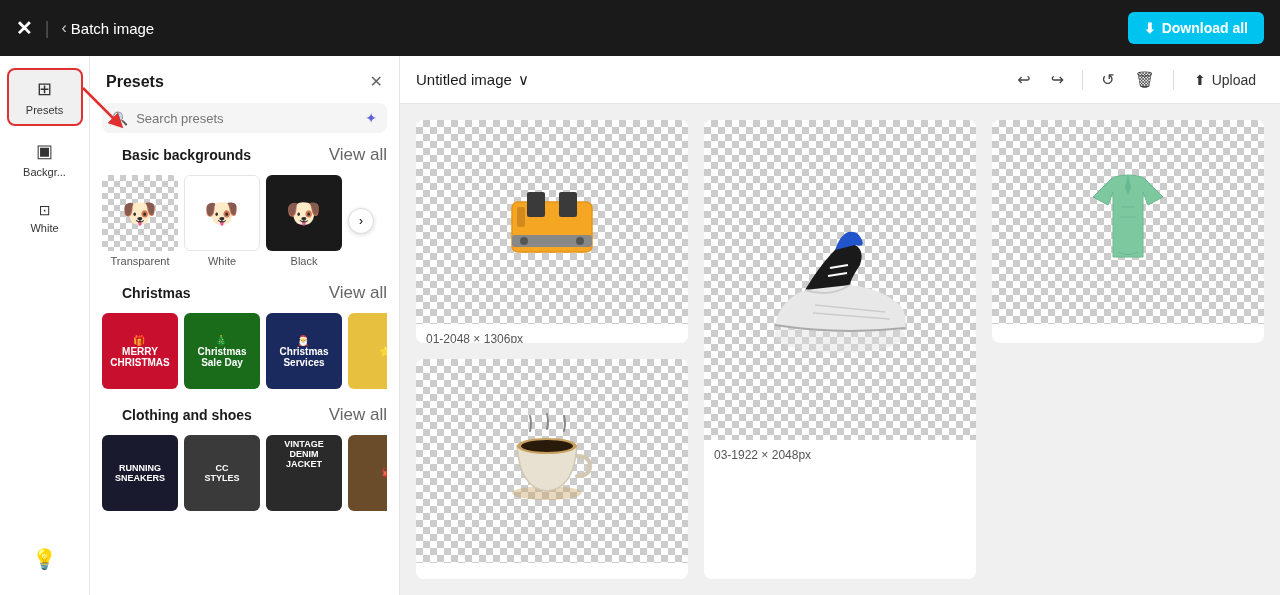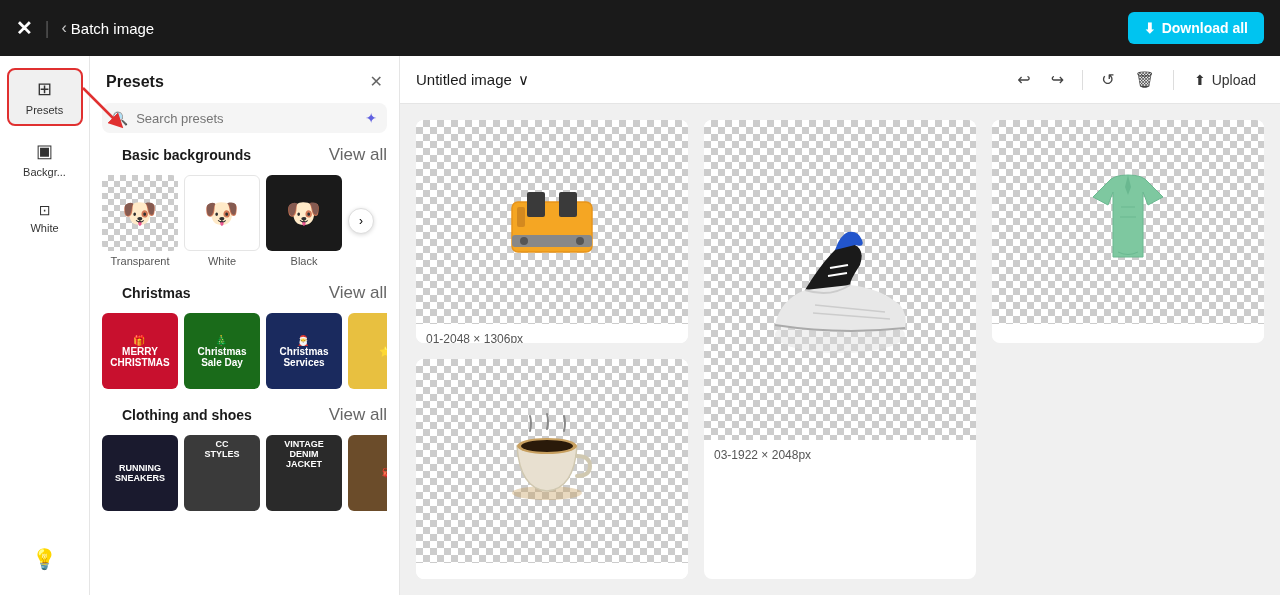--- a/index.html
+++ b/index.html
@@ -465,21 +465,21 @@
           <span class="preset-section-title">Clothing and shoes</span>
           <button class="preset-view-all">View all</button>
         </div>
         <div class="preset-thumbnails">
           <div class="preset-thumb">
             <div class="thumb-img thumb-clothing-1" style="display:flex;align-items:center;justify-content:center;">
               <span style="font-size:9px;color:white;font-weight:bold;text-align:center;padding:4px;">RUNNING<br>SNEAKERS</span>
             </div>
           </div>
           <div class="preset-thumb">
-            <div class="thumb-img thumb-clothing-2" style="display:flex;justify-content:center;">
+            <div class="thumb-img thumb-clothing-2" style="display:flex;align-items:center;justify-content:center;">
               <span style="font-size:9px;color:white;font-weight:bold;text-align:center;padding:4px;">CC<br>STYLES</span>
             </div>
           </div>
           <div class="preset-thumb">
             <div class="thumb-img thumb-clothing-3" style="display:flex;align-items:flex-start;justify-content:center;">
               <span style="font-size:9px;color:white;font-weight:bold;text-align:center;padding:4px;">VINTAGE<br>DENIM<br>JACKET</span>
             </div>
           </div>
           <div class="preset-thumb">
             <div class="thumb-img" style="background:#6b4c2a;display:flex;align-items:center;justify-content:center;">

